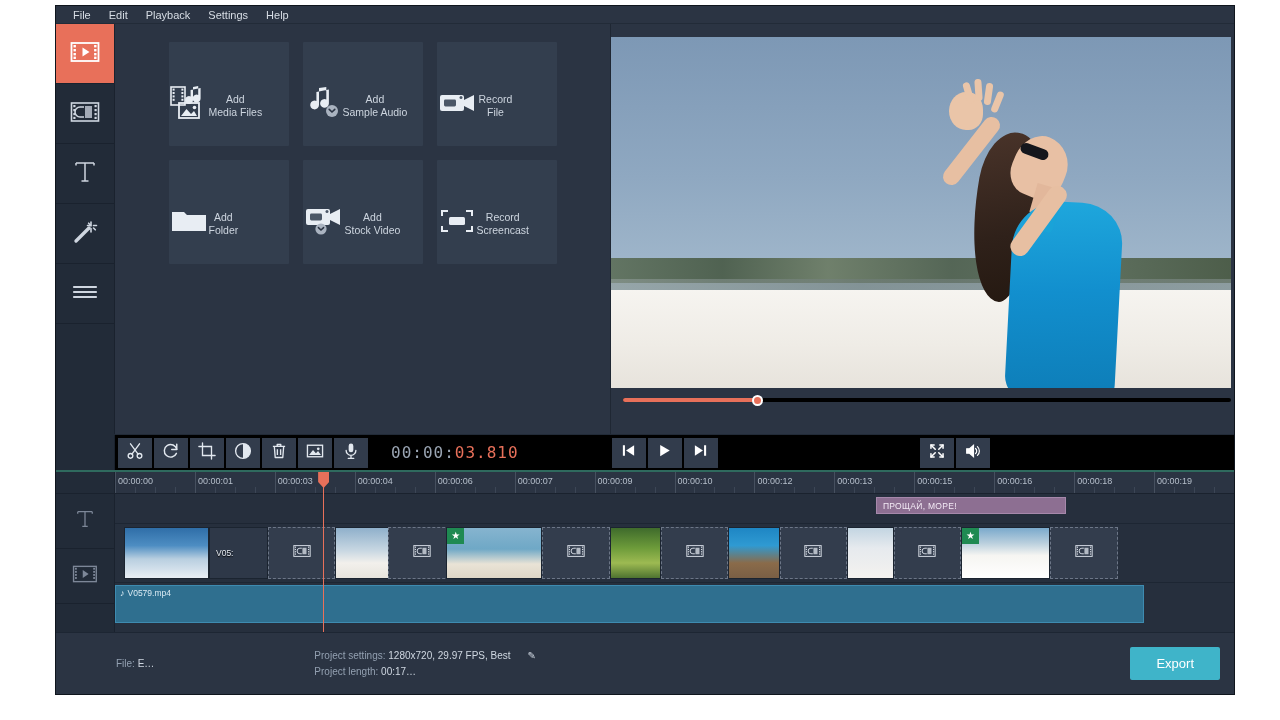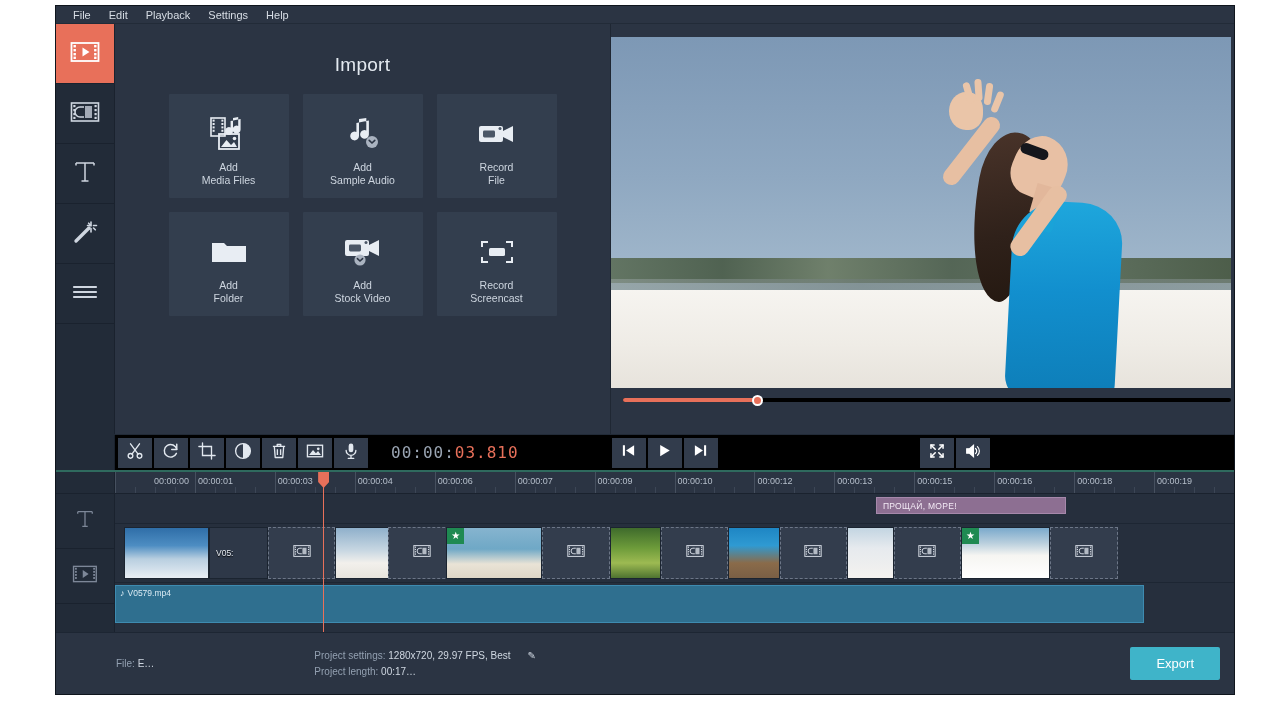--- a/index.html
+++ b/index.html
@@ -58,21 +58,21 @@
   .import-title {
     text-align: center; color: #e3e9f0; font-size: 19px;
     margin-top: 30px; letter-spacing: .3px; font-weight: 400;
   }
   .tile-grid {
     display: grid; grid-template-columns: repeat(3, 120px);
     gap: 14px; justify-content: center; margin-top: 18px;
   }
   .tile {
     height: 104px; background: #333e4e; border-radius: 1px;
-    display: flex; flex-direction: column; align-items: center;
+    display: flex; flex-direction: row; align-items: center;
     justify-content: flex-start; padding-top: 18px; cursor: pointer;
   }
   .tile-icon { height: 44px; display: flex; align-items: center; justify-content: center; color: #e8edf3; }
   .tile-label {
     margin-top: 5px; color: #cdd5df; font-size: 10.5px;
     text-align: center; line-height: 13px;
   }
 
   
   .player { flex: 1 1 auto; background: #2b3443; position: relative; }
@@ -350,21 +350,20 @@
           <span>
             <svg width="28" height="20" viewBox="0 0 28 20" stroke="#cfd6e0" stroke-width="2.2" stroke-linecap="round">
               <path d="M3 5 h22 M3 10 h22 M3 15 h22"></path>
             </svg>
           </span>
         </div>
         <div class="rail-fill"></div>
       </div>
 
       <div class="import-panel">
-        <div class="import-title">Import</div>
         <div class="tile-grid">
 
           <div class="tile">
             <div class="tile-icon">
               <svg width="40" height="36" viewBox="0 0 40 36" fill="#e8edf3">
                 <rect x="2" y="2" width="14" height="18" fill="none" stroke="#e8edf3" stroke-width="1.6"></rect>
                 <rect x="3.6" y="3.6" width="2" height="2"></rect>
                   <rect x="3.6" y="7" width="2" height="2"></rect>
                 <rect x="3.6" y="10.4" width="2" height="2"></rect>
                   <rect x="3.6" y="13.8" width="2" height="2"></rect>
@@ -630,21 +629,21 @@
                 <path d="M11.5 6.6 L18 11 L11.5 15.4 Z"></path>
               </g>
             </svg>
           </span>
         </div>
       </div>
 
       <div class="tl-body">
         <div class="ruler" id="ruler">
             <div class="tick" style="left: 0%;"></div>
-            <div class="tick-label" style="left: 0%; margin-left: 36px;">00:00:00</div>
+            <div class="tick-label" style="left: 0%;">00:00:00</div>
             <div class="tick minor" style="left: 1.78571%;"></div>
             <div class="tick minor" style="left: 3.57143%;"></div>
             <div class="tick minor" style="left: 5.35714%;"></div>
             <div class="tick" style="left: 7.14286%;"></div>
             <div class="tick-label" style="left: 7.14286%;">00:00:01</div>
             <div class="tick minor" style="left: 8.92857%;"></div>
             <div class="tick minor" style="left: 10.7143%;"></div>
             <div class="tick minor" style="left: 12.5%;"></div>
             <div class="tick" style="left: 14.2857%;"></div>
             <div class="tick-label" style="left: 14.2857%;">00:00:03</div>

